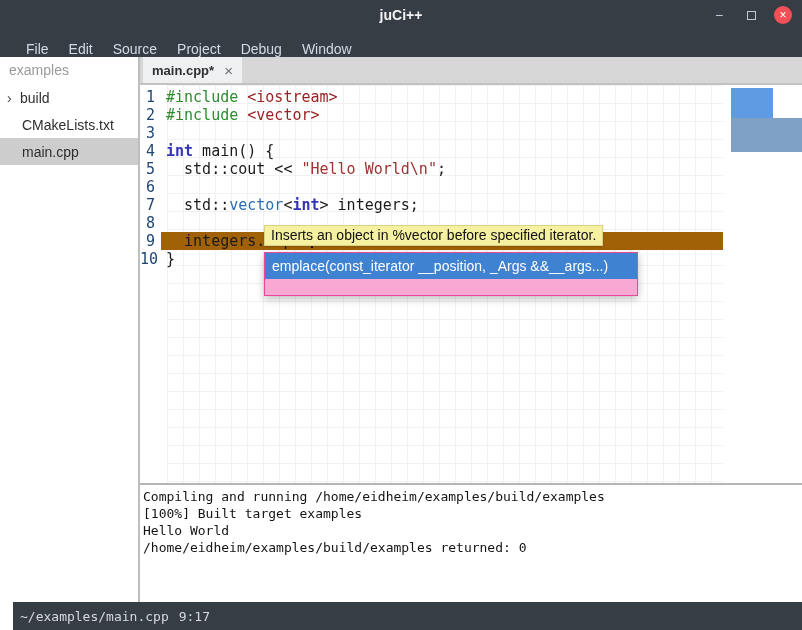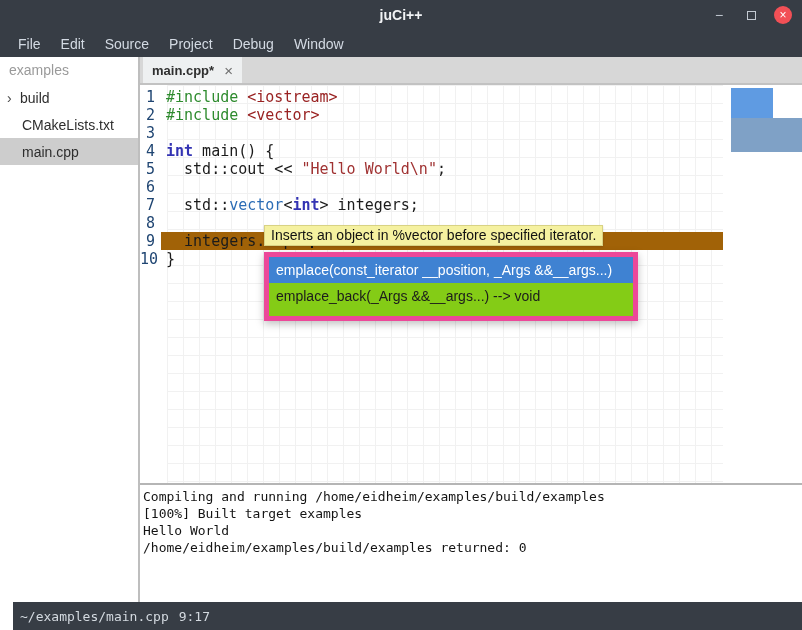--- a/index.html
+++ b/index.html
@@ -9,21 +9,21 @@
 
   
   .titlebar{height:30px;flex:none;background:#373d45;position:relative;display:flex;align-items:center;justify-content:center;}
   .title{color:#f2f4f6;font-size:14px;font-weight:bold;}
   .controls{position:absolute;right:10px;top:0;height:100%;display:flex;align-items:center;gap:14px;}
   .wbtn{color:#c3cad2;font-size:14px;width:18px;text-align:center;cursor:default;line-height:18px;}
   .restore-square{display:inline-block;width:9px;height:9px;border:1px solid #c3cad2;}
   .wbtn.close{width:18px;height:18px;border-radius:50%;background:#f25056;color:#fff;font-size:12px;}
 
   
-  .menubar{height:27px;flex:none;background:#373d45;display:flex;align-items:center;padding-left:8px;}
+  .menubar{height:27px;flex:none;background:#373d45;display:flex;align-items:flex-end;padding-left:16px;}
   .menu-item{color:#d3dae3;font-size:14px;padding:0 10px;cursor:default;}
 
   
   .main{flex:1;display:flex;min-height:0;}
   .sidebar{width:140px;flex:none;background:#fff;border-right:2px solid #bebebe;}
   .side-header{height:27px;line-height:27px;padding-left:9px;color:#9a9a9a;font-size:14px;}
   .tree-row{height:27px;display:flex;align-items:center;font-size:14px;color:#2e2e2e;cursor:default;}
   .tree-row.leaf{padding-left:22px;}
   .tree-row.selected{background:#cdcdcd;}
   .chevron{width:13px;margin-left:7px;color:#4a4a4a;font-size:14px;line-height:14px;}
@@ -49,22 +49,22 @@
   .code-line.current .code{background:#a16207;}
   .tok-preproc{color:#2e8b2e;}
   .tok-include{color:#992222;margin-top:14px;}
   .tok-keyword{color:#3333b3;font-weight:bold;}
   .tok-type{color:#2b6cb5;}
   .tok-string{color:#a03232;}
   .caret{display:inline-block;width:2px;height:15px;background:#111;vertical-align:-2px;}
 
   .tooltip{position:absolute;left:124px;top:140px;background:#f5f1a0;border:1px solid #d8d284;padding:1px 6px 2px;
     font-family:"Liberation Sans",sans-serif;font-size:14px;color:#111;box-shadow:0 1px 2px rgba(0,0,0,0.15);z-index:5;white-space:nowrap;}
-  .completion{position:absolute;left:124px;top:167px;width:374px;background:#84cc16;border:5px solid #ec4899;
-    box-shadow:0 3px 8px rgba(0,0,0,0.25);z-index:6;padding-bottom:7px;font-family:"Liberation Sans",sans-serif;}
+  .completion{position:absolute;left:124px;top:167px;width:374px;background:#f9a8d4;border:1px solid #ec4899;
+    box-shadow:0 3px 8px rgba(0,0,0,0.25);z-index:6;padding-bottom:16px;font-family:"Liberation Sans",sans-serif;}
   .completion-item{height:26px;line-height:26px;padding:0 7px;font-size:14px;color:#1c1c1c;white-space:nowrap;overflow:hidden;cursor:default;}
   .completion-item.selected{background:#3f82d2;color:#fff;}
 
   
   .splitter{height:2px;background:#b5b5b5;flex:none;cursor:row-resize;}
   .output{height:117px;flex:none;background:#fff;font-family:"DejaVu Sans Mono",monospace;font-size:13px;color:#141414;
     padding:3px 0 0 3px;overflow:hidden;}
   .output-line{height:17px;line-height:17px;white-space:pre;}
   .statusbar{height:28px;flex:none;background:#373d45;display:flex;align-items:center;padding:0 7px;gap:10px;
     font-family:"DejaVu Sans Mono",monospace;font-size:13px;color:#d4dae0;margin-left:13px;}
@@ -166,21 +166,20 @@
               <span class="ln">10</span>
               <span class="code"><span class="tok-plain">}</span></span>
             </div>
           </div>
         <div class="tooltip">
           <span>Inserts an object in %vector before specified iterator.</span>
         </div>
         <div class="completion">
           <div>
               <div class="completion-item selected">emplace(const_iterator __position, _Args &amp;&amp;__args...)</div>
-              <div class="completion-item">emplace_back(_Args &amp;&amp;__args...) --&gt; void</div>
             </div>
         </div>
       </div>
 
       <div class="splitter"></div>
 
       <div class="output">
         <div>
             <div class="output-line">Compiling and running /home/eidheim/examples/build/examples</div>
             <div class="output-line">[100%] Built target examples</div>

